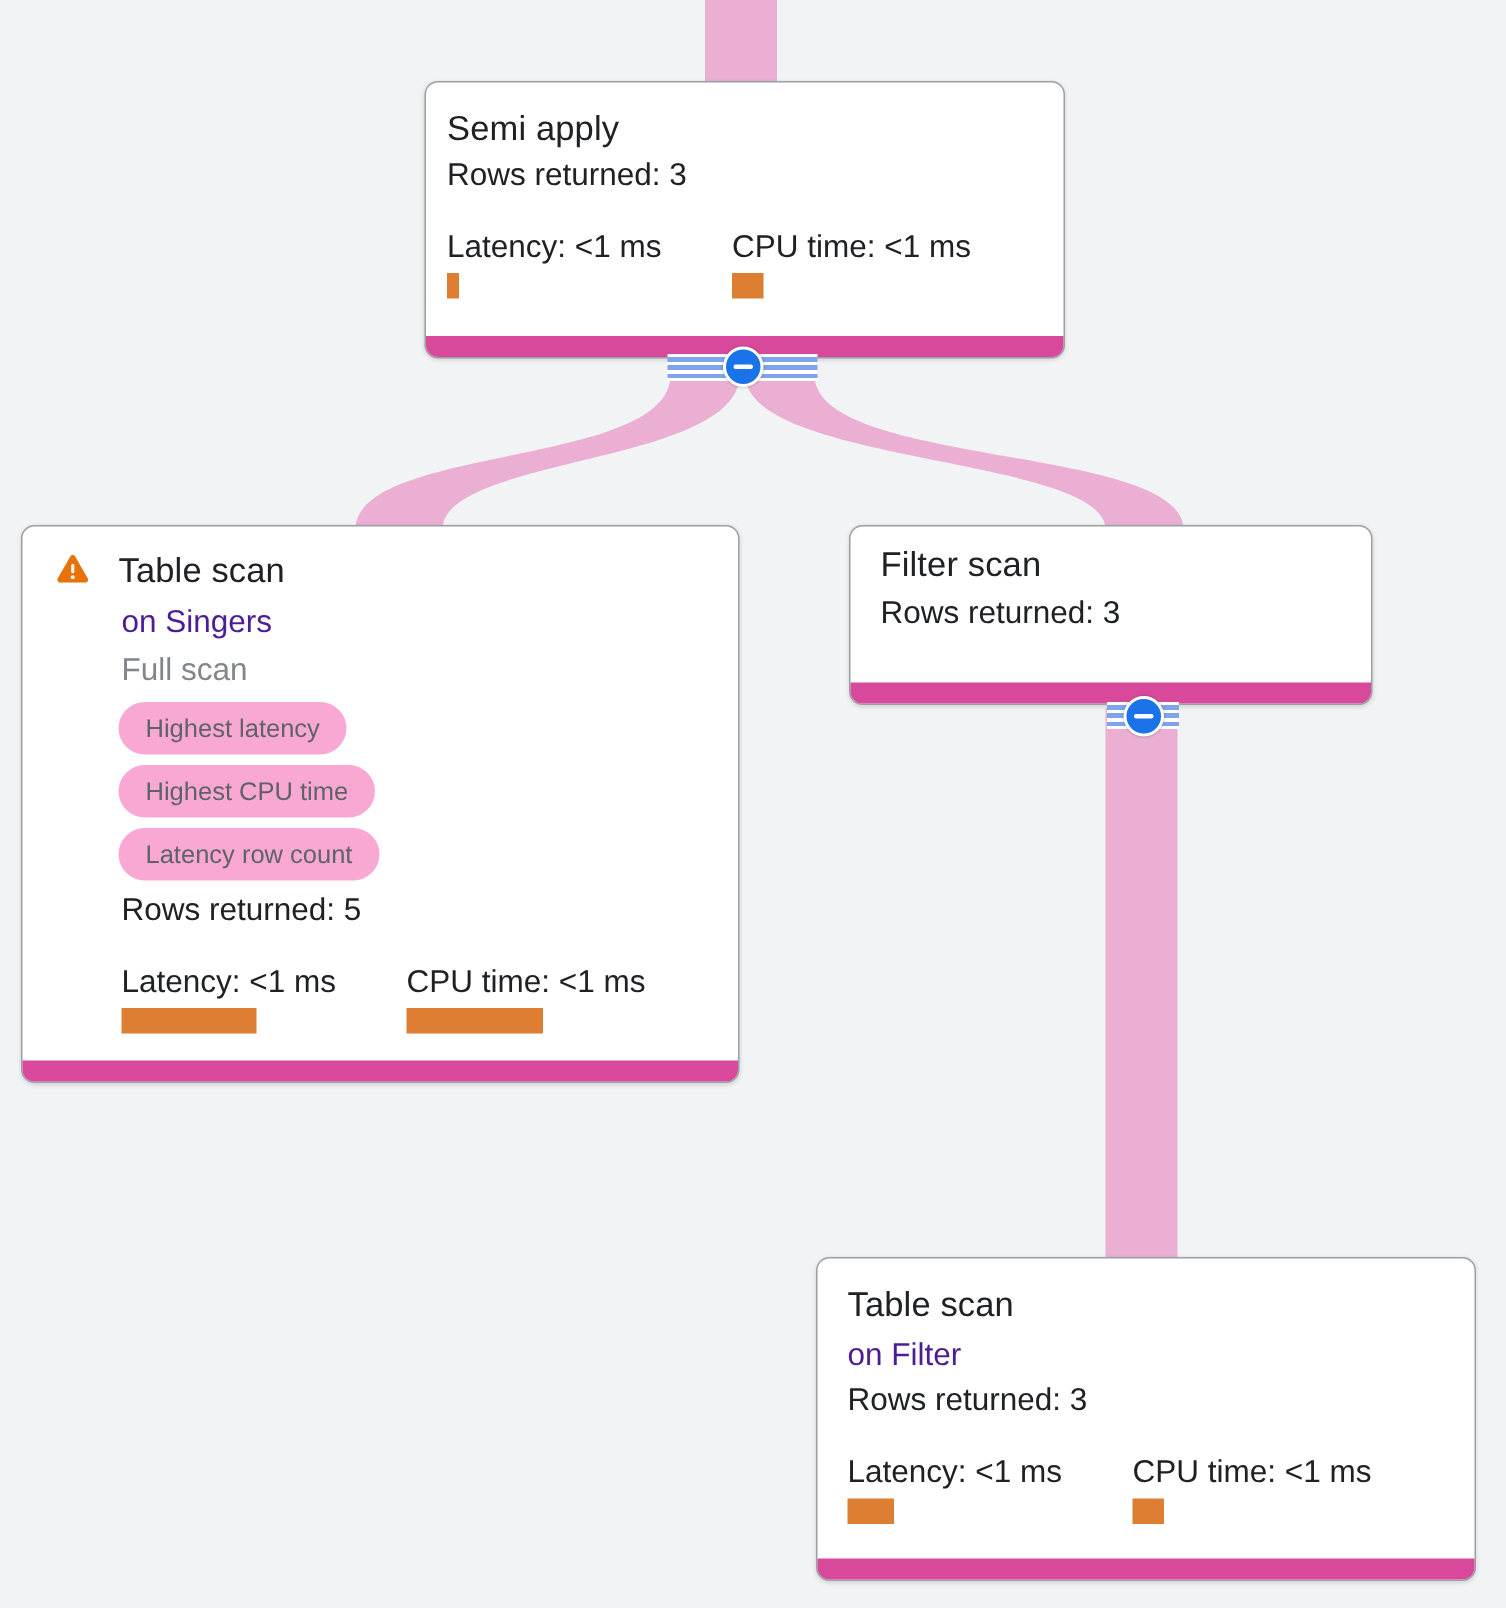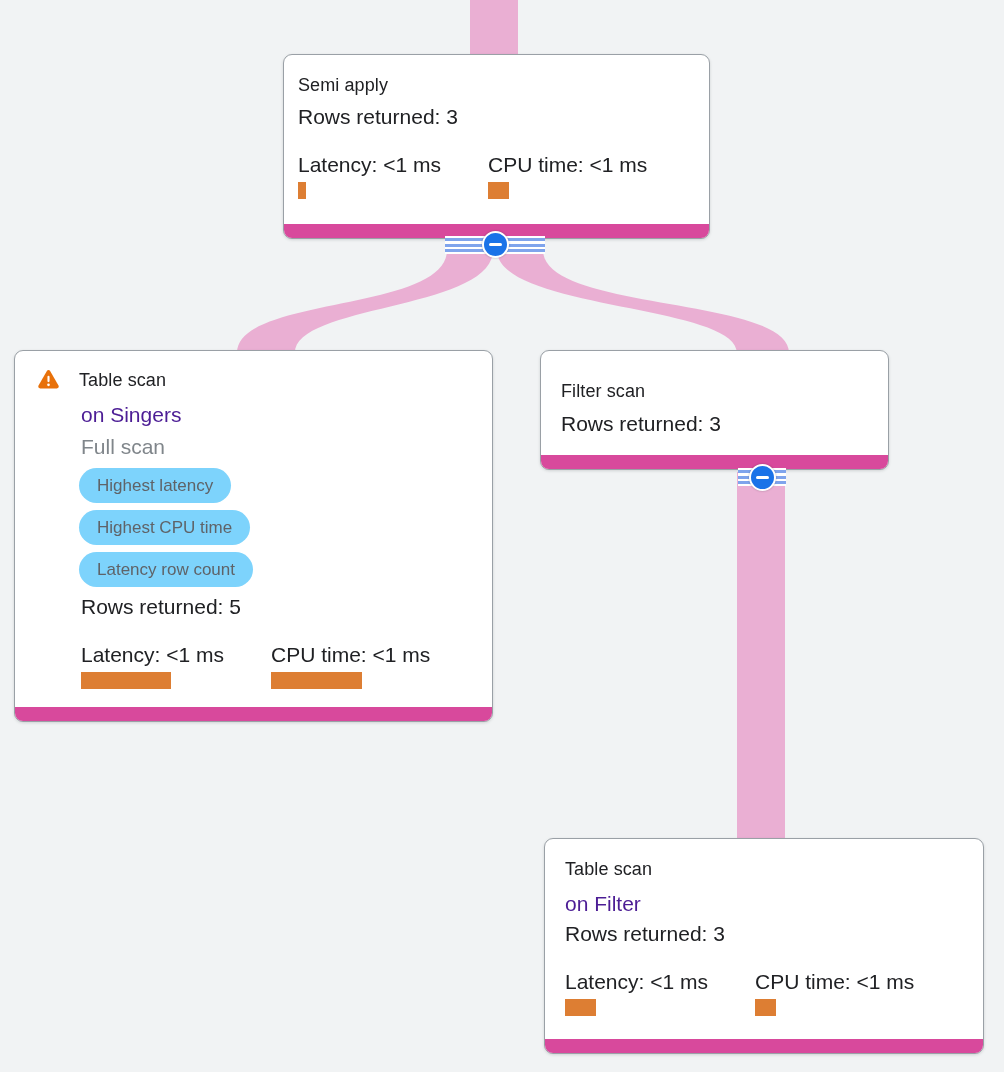--- a/index.html
+++ b/index.html
@@ -16,27 +16,27 @@
     position:absolute; z-index:1; box-sizing:border-box;
     background:#ffffff;
     border:1px solid #9aa0a6;
     border-radius:9px;
     box-shadow:0 1px 3px rgba(60,64,67,.18);
   }
   .node-bar {
     position:absolute; left:0; right:0; bottom:0; height:14px;
     background:#d8499c; border-radius:0 0 8px 8px;
   }
-  .node-title { font-size:18px; font-weight:500; color:#202124; line-height:26px; letter-spacing:.1px; }
+  .node-title { font-size:23px; font-weight:500; color:#202124; line-height:26px; letter-spacing:.1px; }
   .node-text  { font-size:21px; color:#202124; line-height:22px; }
   .sub   { color:#4c1d95; }
   .muted { color:#80868b; }
 
   .badge {
-    display:inline-block; background:#7dd3fc; color:#5f6368;
+    display:inline-block; background:#f9a8d4; color:#5f6368;
     font-size:17px; line-height:21px; padding:7px 18px;
     border-radius:18px; margin-bottom:7px;
   }
   .badge-col { display:flex; flex-direction:column; align-items:flex-start; margin:10px 0 2px -2px; }
 
   .metrics { display:flex; margin-top:26px; }
   .metric  { width:190px; }
   .metric-bar { height:17px; background:#dd7e33; margin-top:6px; }
 
   .hdr { display:flex; align-items:flex-start; }
@@ -121,21 +121,21 @@
         </div>
         <div class="metric">
           <div class="node-text">CPU time: &lt;1 ms</div>
           <div class="metric-bar" style="width:91px"></div>
         </div>
       </div>
     </div>
     <div class="node-bar"></div>
   </div>
 
-  <div class="node" style="left:540px; top:350px; width:349px; height:120px; padding:27px 20px;">
+  <div class="node" style="left:566px; top:350px; width:349px; height:120px; padding:12px 20px;">
     <div class="node-title">Filter scan</div>
     <div class="node-text" style="margin-top:9px;">Rows returned: 3</div>
     <div class="node-bar"></div>
   </div>
 
   <div class="collapse-ribbon" style="left:738px; top:468px; width:48px;"></div>
   <div class="collapse-btn" style="left:749px; top:464px;">
     <span class="minus"></span>
   </div>
 

